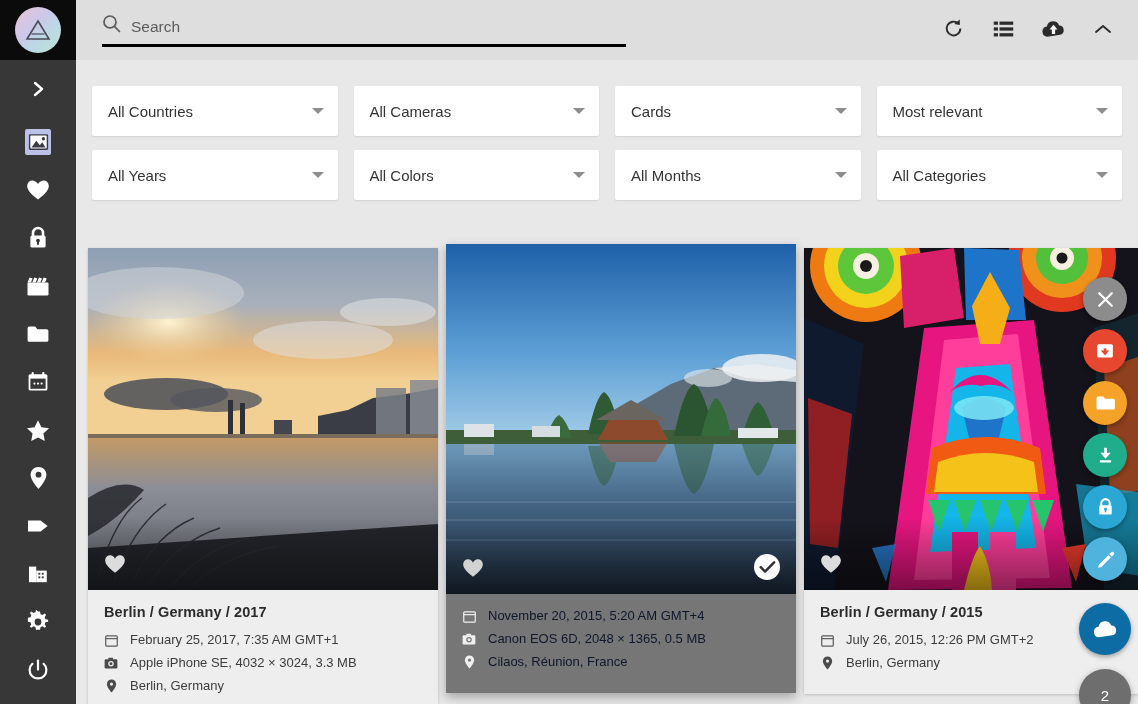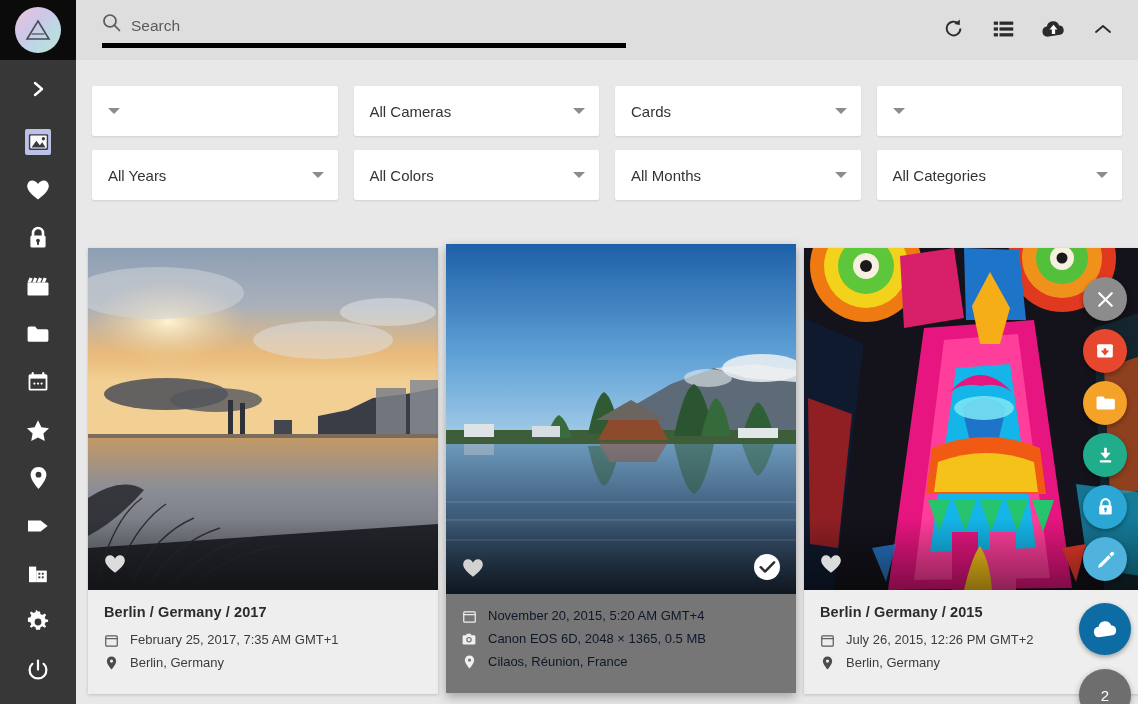--- a/index.html
+++ b/index.html
@@ -43,21 +43,21 @@
   #header {
     position: absolute; left: 76px; top: 0;
     width: 1062px; height: 60px;
     background: #dedede;
     display: flex; align-items: center;
     z-index: 30;
   }
   #search-wrap {
     margin-left: 26px; width: 524px;
     display: flex; align-items: flex-end; gap: 10px;
-    border-bottom: 5px solid #000000;
+    border-bottom: 3px solid #000000;
     padding-bottom: 7px;
   }
   #search-input {
     border: none; background: transparent; outline: none;
     font-family: "Liberation Sans", sans-serif;
     font-size: 15.5px; color: #4a4a4a; width: 100%;
     padding: 0; line-height: 20px;
   }
   #search-input::placeholder { color: #5b5b5b; opacity: 1; }
   #header-actions {
@@ -363,31 +363,33 @@
           <svg width="20" height="14" viewBox="0 0 20 14">
             <polyline points="3,10 10,4 17,10" fill="none" stroke="#2b2b2b" stroke-width="1.9" stroke-linecap="round" stroke-linejoin="round"></polyline>
           </svg>
         </span>
       </button>
     </div>
   </header>
 
   <section id="filter-bar">
     <div class="select-box">
+      <span class="select-label">All Countries</span>
       <span class="caret"></span>
     </div>
     <div class="select-box">
       <span class="select-label">All Cameras</span>
       <span class="caret"></span>
     </div>
     <div class="select-box">
       <span class="select-label">Cards</span>
       <span class="caret"></span>
     </div>
     <div class="select-box">
+      <span class="select-label">Most relevant</span>
       <span class="caret"></span>
     </div>
     <div class="select-box">
       <span class="select-label">All Years</span>
       <span class="caret"></span>
     </div>
     <div class="select-box">
       <span class="select-label">All Colors</span>
       <span class="caret"></span>
     </div>
@@ -462,20 +464,31 @@
           <span class="mi">
             <svg width="13" height="13" viewBox="0 0 14 14">
                 <rect x="0.8" y="2" width="12.4" height="11" rx="1" fill="none" stroke="#5a5a5a" stroke-width="1.3"></rect>
                 <line x1="0.8" y1="5" x2="13.2" y2="5" stroke="#5a5a5a" stroke-width="1.3"></line>
               </svg>
           </span>
           <span>February 25, 2017, 7:35 AM GMT+1</span>
         </div>
         <div class="meta-row">
           <span class="mi">
+            <svg width="14" height="12" viewBox="0 0 15 13">
+                <rect x="0.6" y="2.4" width="13.8" height="10" rx="1.4" fill="#4a4a4a"></rect>
+                <rect x="4.6" y="0.7" width="5.2" height="2.2" rx="0.6" fill="#4a4a4a"></rect>
+                <circle cx="7.5" cy="7.4" r="3" fill="#eeeeee"></circle>
+                <circle cx="7.5" cy="7.4" r="1.6" fill="#4a4a4a"></circle>
+              </svg>
+          </span>
+          <span>Apple iPhone SE, 4032 × 3024, 3.3 MB</span>
+        </div>
+        <div class="meta-row">
+          <span class="mi">
             <svg width="11" height="14" viewBox="0 0 11 14">
                 <path d="M5.5 0.6 C2.9 0.6 0.9 2.6 0.9 5.2 C0.9 8.6 5.5 13.4 5.5 13.4 C5.5 13.4 10.1 8.6 10.1 5.2 C10.1 2.6 8.1 0.6 5.5 0.6 Z" fill="#4a4a4a"></path>
                 <circle cx="5.5" cy="5.1" r="1.6" fill="#eeeeee"></circle>
               </svg>
           </span>
           <span>Berlin, Germany</span>
         </div>
       </div>
     </article>
 

